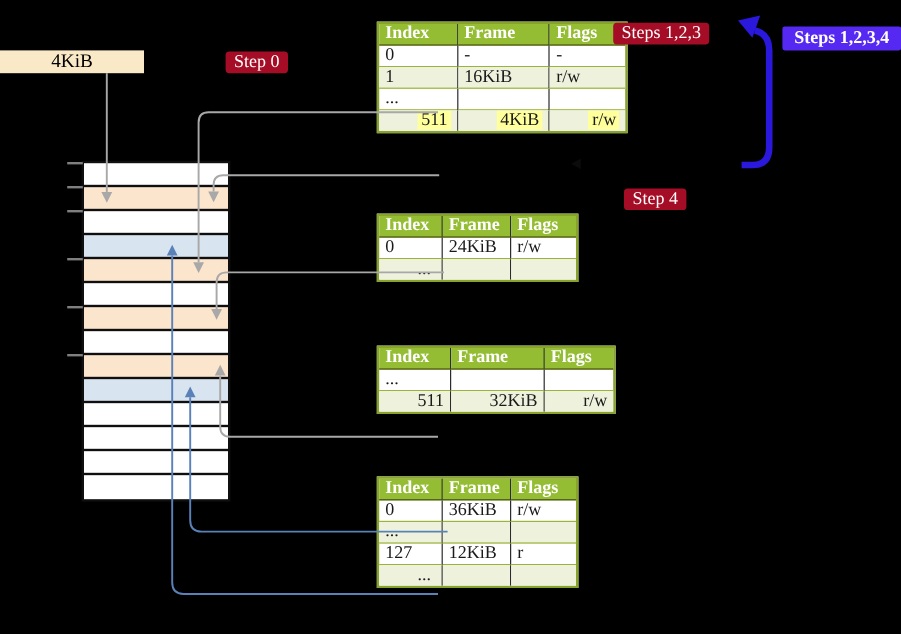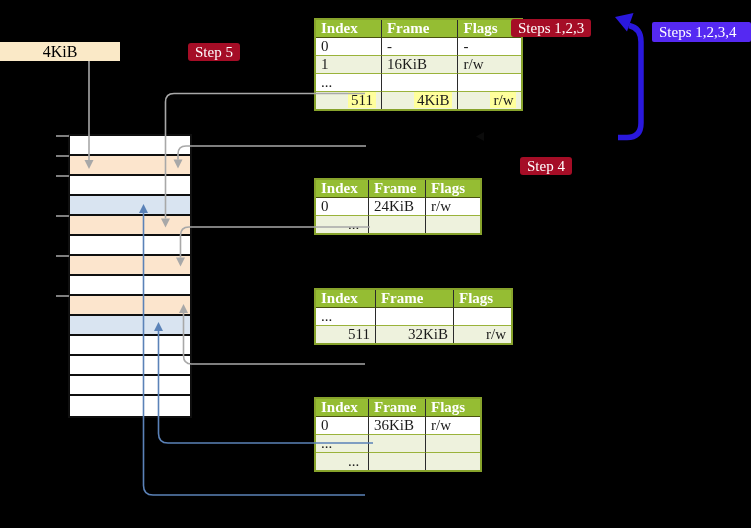--- a/index.html
+++ b/index.html
@@ -169,32 +169,37 @@
     <tr>
       <td>0</td>
       <td>36KiB</td>
       <td>r/w</td>
     </tr>
     <tr class="shade">
       <td>...</td>
       <td></td>
       <td></td>
     </tr>
+    <tr>
+      <td>127</td>
+      <td>12KiB</td>
+      <td>r</td>
+    </tr>
     <tr class="shade">
       <td>...</td>
       <td></td>
       <td></td>
     </tr>
   </tbody>
     </table>
 
   <div id="page-size-tag">4KiB</div>
-  <div class="badge badge-red" style="left:188px;top:43px;">Step 5</div>
+  <div class="badge badge-red" style="left:188px;top:43px;">Step 0</div>
   <div class="badge badge-red" style="left:511px;top:19px;">Steps 1,2,3</div>
-  <div class="badge badge-blue" style="left:652px;top:22px;width:85px;text-align:left;">Steps 1,2,3,4</div>
+  <div class="badge badge-blue" style="left:652px;top:22px;width:85px;text-align:center;font-weight:bold;">Steps 1,2,3,4</div>
   <div class="badge badge-red" style="left:520px;top:157px;">Step 4</div>
 
   <svg id="overlay" width="751" height="528" viewBox="0 0 751 528">
 
     <g stroke="#a8a8a8" stroke-width="1.6" fill="#a8a8a8">
       <g>
         <path d="M89,61 V160" fill="none"></path>
         <polygon points="89,169 84.5,160 93.5,160" stroke="none"></polygon>
       </g>
       <g>

